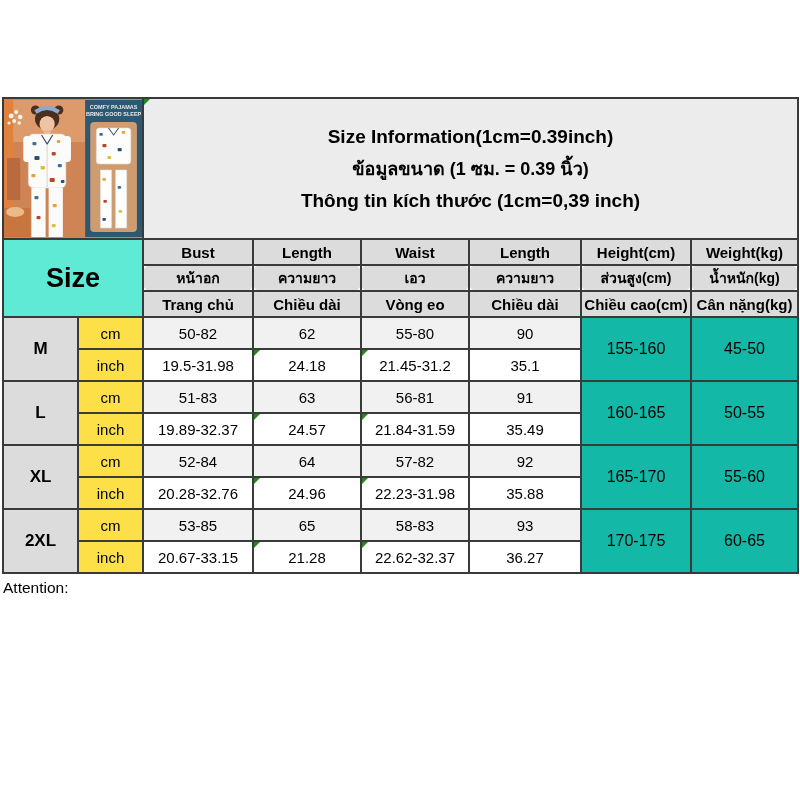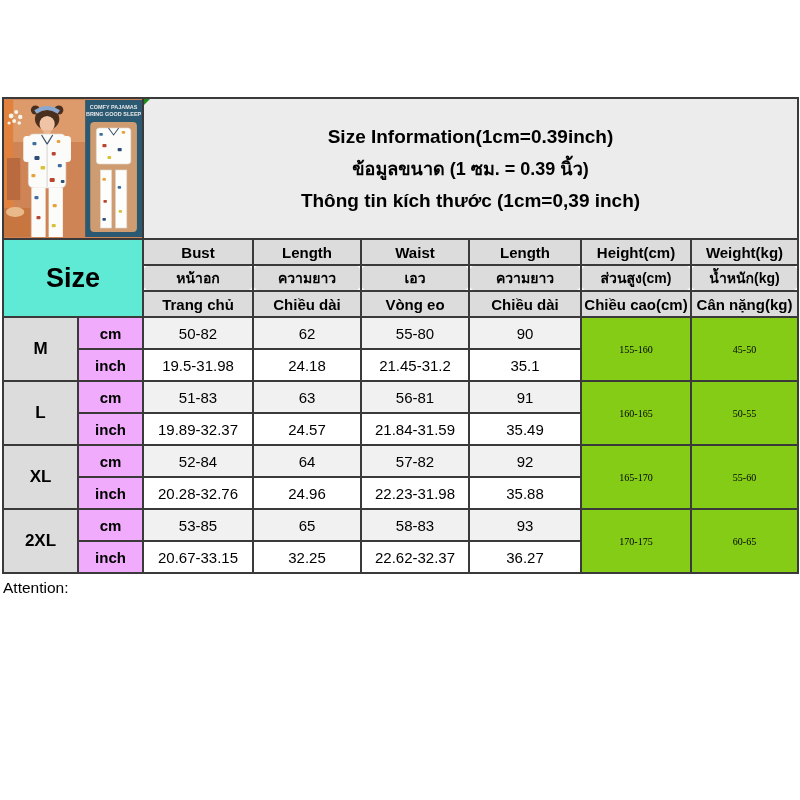--- a/index.html
+++ b/index.html
@@ -30,24 +30,24 @@
   .title-en, .title-vi { font-weight:bold; font-size:19px; line-height:32px; }
   .title-th { font-weight:bold; font-size:18px; line-height:32px; }
 
   
   td.c-head  { background:#dcdcdc; font-weight:bold; font-size:15px; }
   td.c-head-th { background:#dcdcdc; font-weight:bold; font-size:14px;border-radius:8px; }
   td.size-big { background:#5eead4; font-weight:bold; font-size:27px; }
 
   
   td.c-size { background:#dcdcdc; font-weight:bold; font-size:17px; }
-  td.c-unit { background:#f0abfc; font-weight:bold; font-size:15px; }
+  td.c-unit { background:#fde047; font-weight:normal; font-size:15px; }
   td.c-cm   { background:#f1f1f1; font-size:15px;margin-left:44px; }
-  td.c-inch { background:#ffffff; font-size:15px;border-radius:16px; }
-  td.c-hw   { background:#84cc16; font-size:10px;font-family:Liberation Serif, serif; }
+  td.c-inch { background:#ffffff; font-size:15px; }
+  td.c-hw   { background:#14b8a6; font-size:16px; }
   td.flagged { position:relative; }
 
   
   .err-flag {
     position:absolute; top:0; left:0; width:0; height:0;
     border-top:6px solid #1e8a1e; border-right:6px solid transparent;
   }
 
   
   .attention {
@@ -245,21 +245,21 @@
     <td class="c-cm">53-85</td>
     <td class="c-cm">65</td>
     <td class="c-cm">58-83</td>
     <td class="c-cm">93</td>
     <td class="c-hw" rowspan="2">170-175</td>
     <td class="c-hw" rowspan="2">60-65</td>
   </tr>
   <tr class="r-data">
     <td class="c-unit">inch</td>
     <td class="c-inch">20.67-33.15</td>
-    <td class="c-inch flagged"><span class="err-flag"></span><span>32.25</span></td>
+    <td class="c-inch flagged"><span class="err-flag"></span><span>21.28</span></td>
     <td class="c-inch flagged"><span class="err-flag"></span><span>22.62-32.37</span></td>
     <td class="c-inch">36.27</td>
   </tr>
 </tbody>
     </table>
 </div>
 
 <div class="attention">
   <div>Attention:</div>
 </div>

